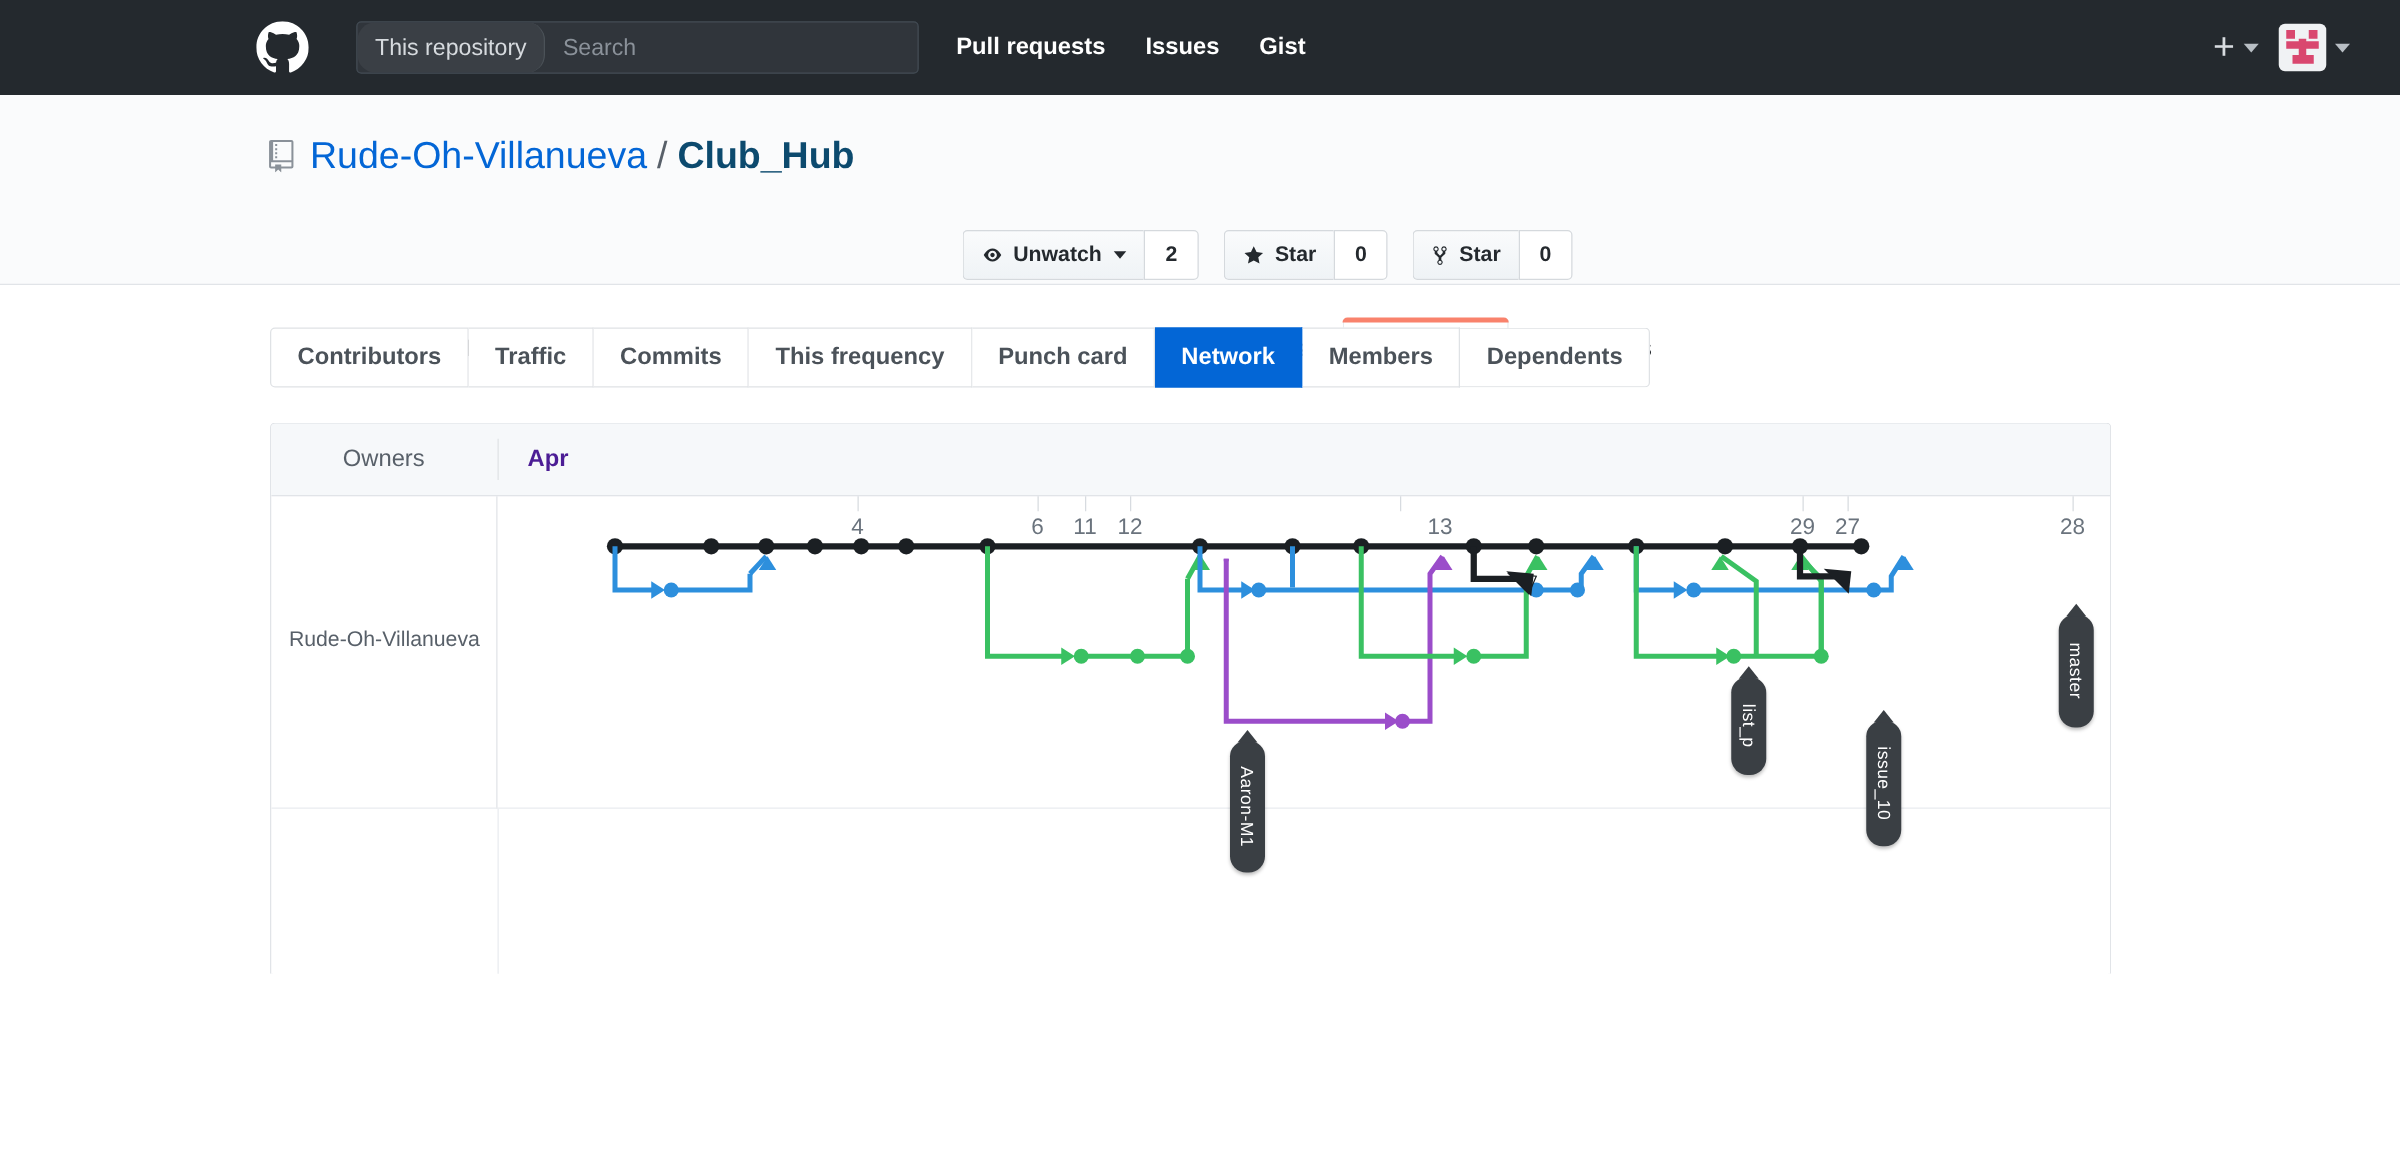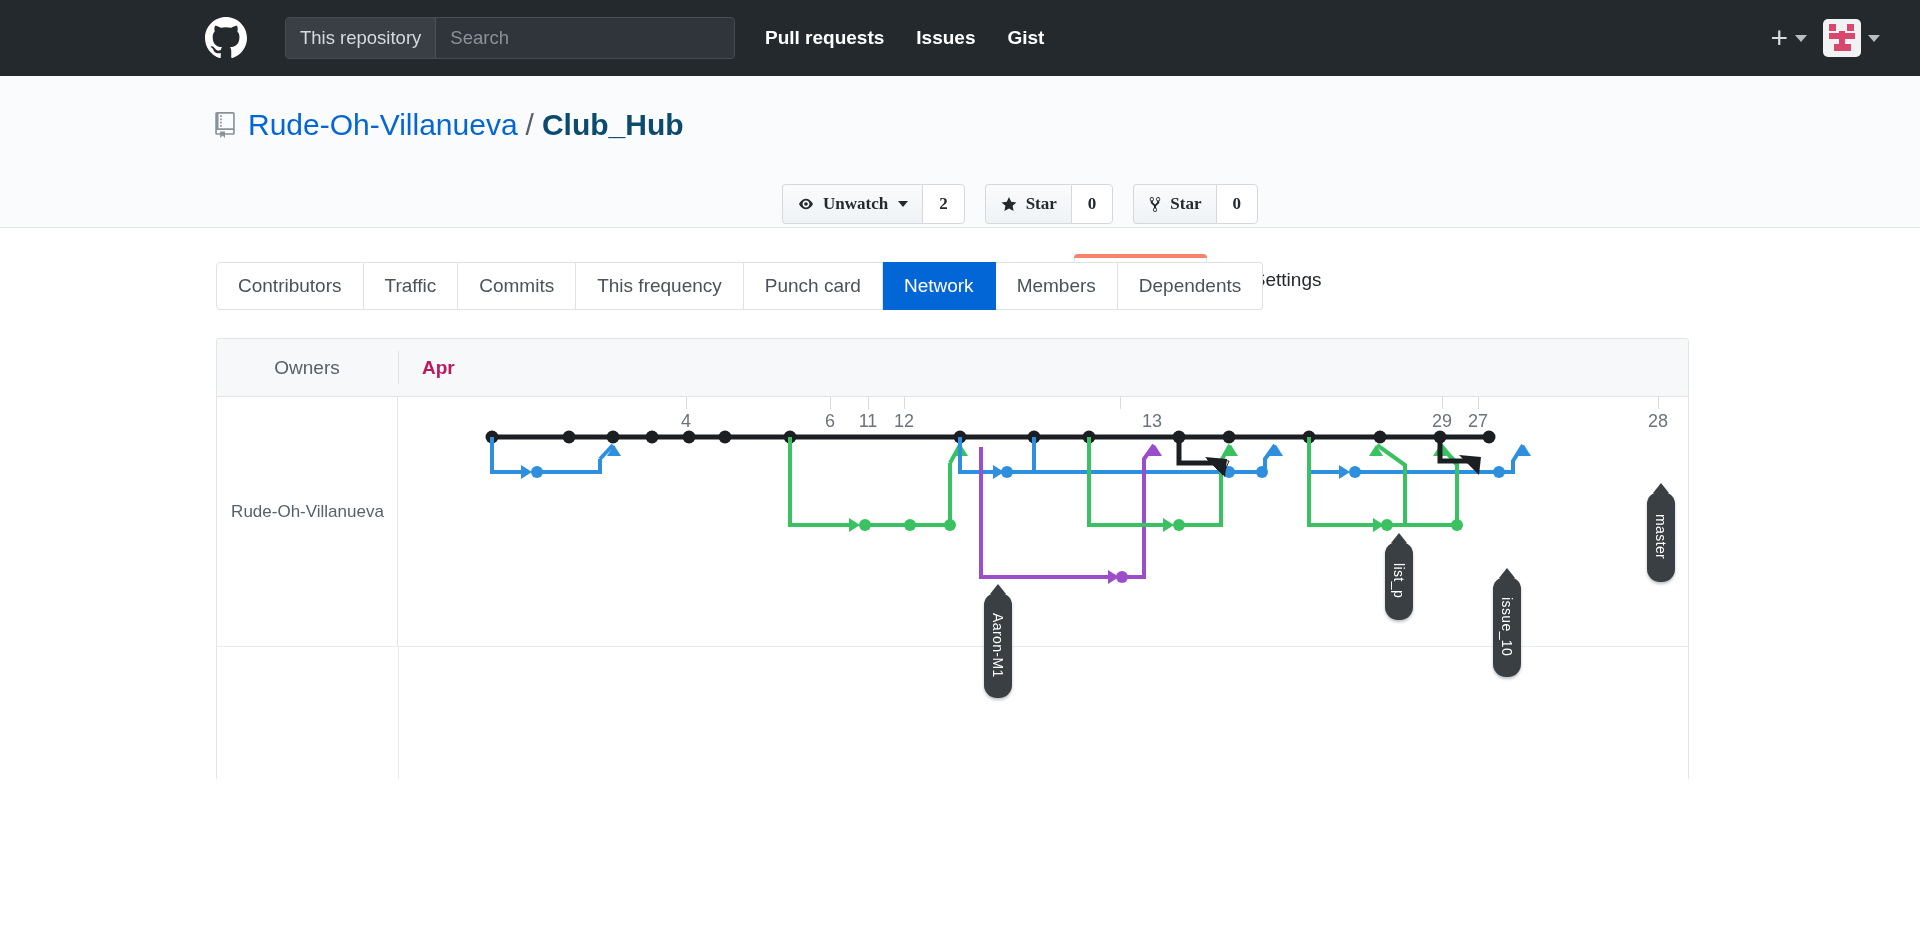--- a/index.html
+++ b/index.html
@@ -34,20 +34,21 @@
   }
   .search-scope {
     display:flex; align-items:center;
     padding:0 14px;
     color:#d6dade;
     font-size:18.5px;
     background:#3a3f45;
     border-right:1px solid #4b5258;
     white-space:nowrap;
     cursor:pointer;
+    border-radius:14px;
   }
   .search-input {
     flex:1;
     background:transparent;
     border:none; outline:none;
     color:#e6e9ec;
     font-size:18.5px;
     font-family:"Liberation Sans", sans-serif;
     padding:0 14px;
   }
@@ -74,21 +75,21 @@
   
   .repo-head { position:absolute; top:76px; left:0; width:1920px; height:152px; background:#fafbfc; border-bottom:1px solid #e1e4e8; }
   .repo-title { position:absolute; left:213px; top:32px; display:flex; align-items:center; font-size:30px; }
   .repo-icon { margin-right:11px; display:flex; align-items:center; }
   .repo-icon svg { width:24px; height:26px; fill:#8a9199; }
   .repo-owner { color:#0366d6; text-decoration:none; cursor:pointer; font-weight:normal; }
   .repo-sep { color:#586069; margin:0 8px; }
   .repo-name { color:#0c4a6e; text-decoration:none; cursor:pointer; font-weight:bold; }
 
   .repo-actions { position:absolute; right:662px; top:108px; display:flex; gap:20px; }
-  .btn-group { display:flex; align-items:stretch; height:40px;font-family:Liberation Serif, serif; }
+  .btn-group { display:flex; align-items:stretch; height:40px; }
   .btn-main {
     display:flex; align-items:center; gap:8px;
     padding:0 14px;
     background:linear-gradient(#fafbfc,#eff3f6);
     border:1px solid #d5d9dd;
     border-right:none;
     border-radius:4px 0 0 4px;
     font-size:17px; color:#24292e; font-weight:bold;
     cursor:pointer; white-space:nowrap;
   }
@@ -132,21 +133,21 @@
   }
 
   
   .subnav { position:absolute; left:216px; top:262px; display:flex; }
   .snav {
     padding:12px 21px;
     border:1px solid #dfe2e5;
     border-left:none;
     font-size:19px; color:#4b5259;
     background:#fff; cursor:pointer; white-space:nowrap;
-    font-weight:normal;
+    font-weight:bold;
   }
   .snav:first-child { border-left:1px solid #dfe2e5; border-radius:4px 0 0 4px; }
   .snav:last-child { border-radius:0 4px 4px 0; }
   .snav.active { background:#0366d6; color:#fff; border-color:#0366d6; }
 
   
   .netbox {
     position:absolute; left:216px; top:338px;
     width:1473px; height:441px;
     border:1px solid #e1e4e8; border-bottom:none;
@@ -159,21 +160,21 @@
     background:#f6f8fa;
     border-bottom:1px solid #e1e4e8;
     position:relative;
   }
   .net-header .owners-lbl {
     position:absolute; left:0; top:0; width:180px; height:57px;
     display:flex; align-items:center; justify-content:center;
     font-size:19px; color:#586069;
   }
   .net-header .vsep { position:absolute; left:181px; top:12px; bottom:12px; width:1px; background:#dfe2e5; }
-  .net-header .month { position:absolute; left:205px; top:18px; font-size:19px; color:#be185d; font-weight:bold; }
+  .net-header .month { position:absolute; left:205px; top:18px; font-size:19px; color:#4c1d95; font-weight:bold; }
 
   .net-body { position:relative; height:541px; }
   .owner-col { position:absolute; left:0; top:0; width:181px; height:250px; border-right:1px solid #e1e4e8; }
   .owner-name {
     position:absolute; left:0; top:105px; width:181px;
     text-align:center; font-size:17px; color:#586069;
   }
   .row-divider { position:absolute; left:0; right:0; top:249px; height:1px; background:#e9ecef; }
   .col-divider { position:absolute; left:181px; top:250px; bottom:0; width:1px; background:#e9ecef; }
 

